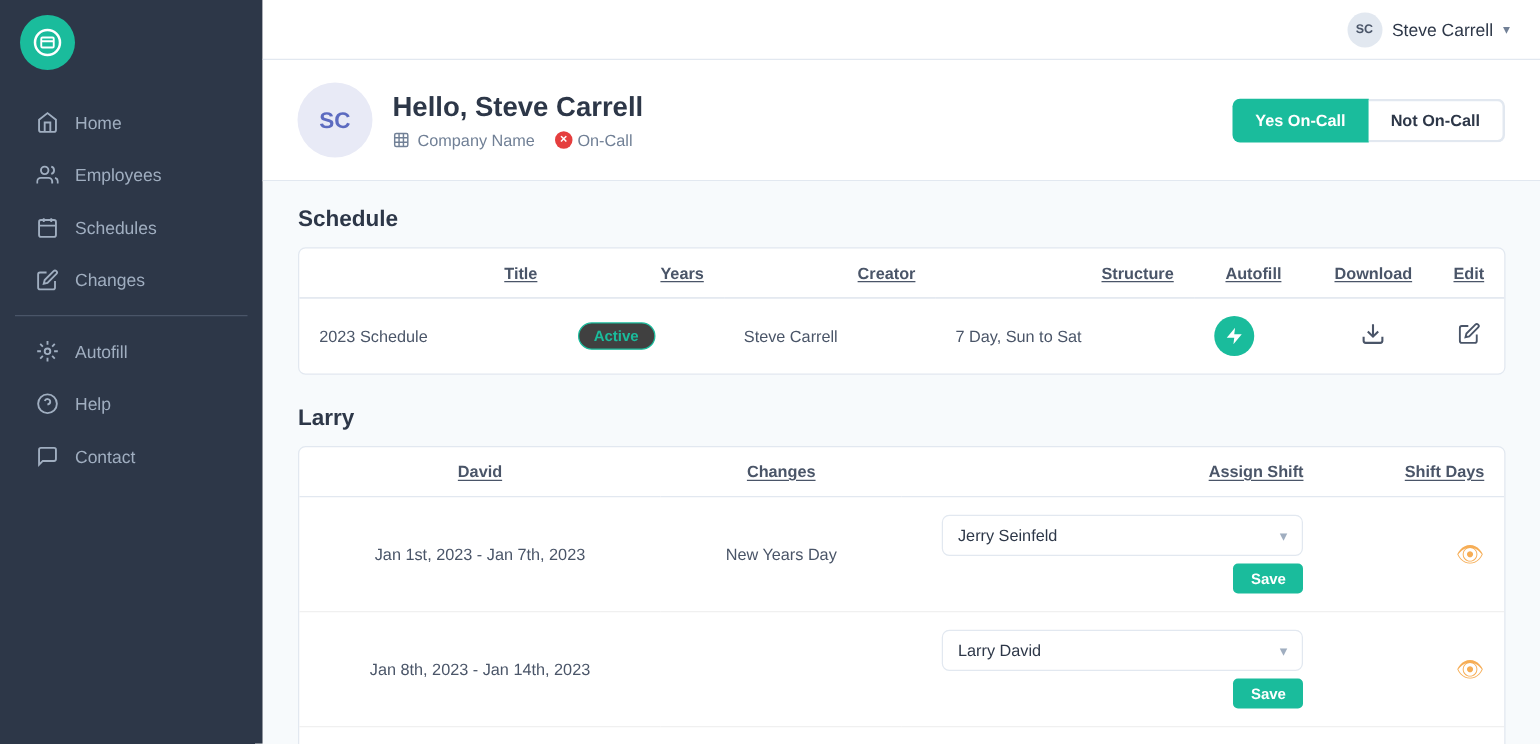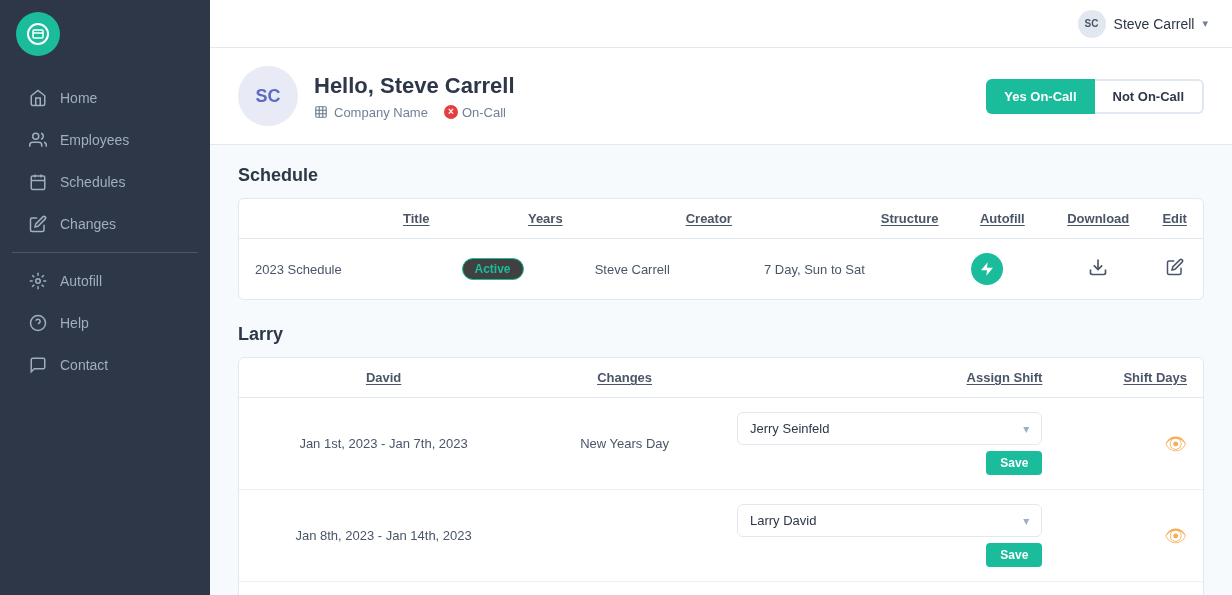--- a/index.html
+++ b/index.html
@@ -164,21 +164,21 @@
 
     
     .shifts-section { }
 
     .assign-cell { display: flex; flex-direction: column; gap: 6px; }
     .assign-select {
       display: flex; align-items: flex-end; justify-content: space-between;
       border: 1px solid #e2e8f0; border-radius: 6px;
       padding: 8px 12px; background: #fff;
       cursor: pointer; min-width: 240px;
-      font-size: 13px; color: #2d3748;
+      font-size: 13px; color: #2d3748; margin-left: 16px;
     }
     .save-btn {
       background: #1abc9c; color: #fff; border: none;
       padding: 5px 14px; border-radius: 4px;
       font-size: 12px; font-weight: 600; cursor: pointer;
       align-self: flex-end;
     }
     .eye-icon { color: #f6ad55; font-size: 18px; }
 
     td.center { text-align: center; }

